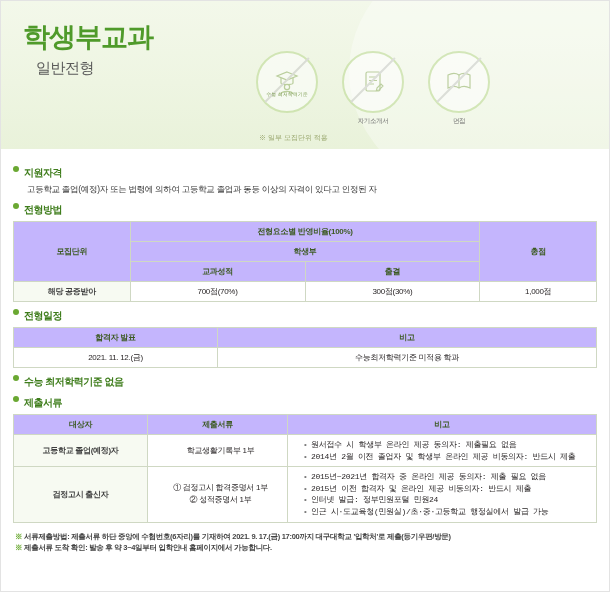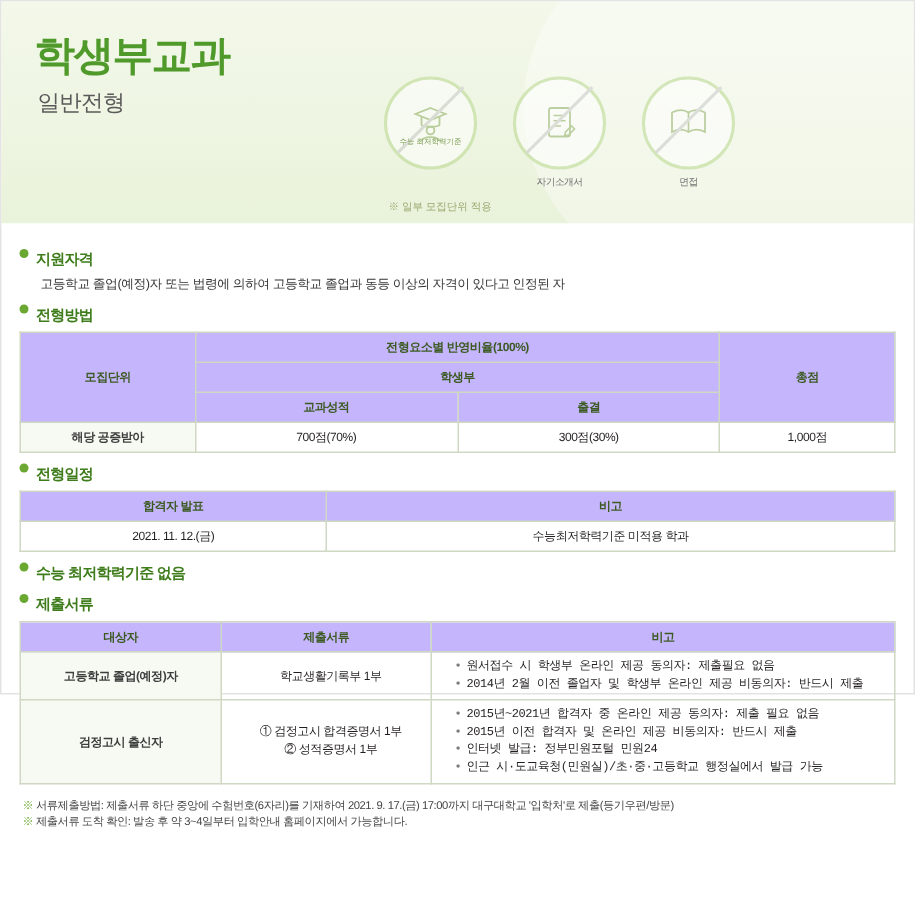--- a/index.html
+++ b/index.html
@@ -4,40 +4,40 @@
 <style>
   html,body{margin:0;padding:0;}
   body{
     width:610px;height:612px;
     background:#ffffff;
     font-family:"Liberation Sans", sans-serif;
     font-size:8px;
     color:#231f20;
     overflow:hidden;
   }
-  .page{position:relative;width:610px;height:463px;box-sizing:border-box;border:1px solid #e3e3e3;}
+  .page{position:relative;width:610px;height:592px;box-sizing:border-box;border:1px solid #e3e3e3;}
 
   
   .header{
     position:relative;
     height:148px;
     background:linear-gradient(180deg,#f3f8ea 0%, #eef5e2 55%, #e9f2da 100%);
     border-bottom:2px solid #ffffff;
     overflow:hidden;
   }
   .header:after{
     content:"";position:absolute;right:-40px;top:-60px;width:300px;height:260px;
     background:rgba(255,255,255,.35);border-radius:50%;
   }
   .title-main{
     position:absolute;left:22px;top:18px;
     font-size:27px;font-weight:bold;color:#4f9a2a;letter-spacing:-1px;
   }
   .title-sub{
-    position:absolute;left:24px;top:58px;
+    position:absolute;left:35px;top:58px;
     font-size:15px;color:#5a5a5a;letter-spacing:-.5px;
   }
   .badges{position:absolute;left:255px;top:50px;display:flex;gap:24px;z-index:3;}
   .badge{width:62px;text-align:center;position:relative;}
   .badge .circ{
     width:58px;height:58px;border-radius:50%;
     background:#ffffff;border:2px solid #b9d88e;
     display:flex;align-items:center;justify-content:center;
     margin:0 auto;
   }
@@ -73,21 +73,21 @@
   th,td{border:1px solid #cfd8c3;padding:4px 3px;text-align:center;letter-spacing:-.3px;}
   thead th{background:#c4b5fd;color:#3c5a22;font-weight:bold;}
   .lbl-cell{background:#f7faf2;font-weight:bold;color:#3e3e3e;}
 
   ul.bul{margin:0;padding-left:11px;list-style:none;}
   ul.bul li{position:relative;padding-left:0;line-height:1.45;text-align:left;letter-spacing:-.3px;}
   ul.bul li:before{content:"•";position:absolute;left:-8px;color:#7b7b7b;}
   .cell-list{text-align:left;padding:4px 4px 4px 12px;font-family:Liberation Mono, monospace;}
   .numline{text-align:center;line-height:1.5;padding-left:6px;}
 
-  .footnotes{margin:8px 0 0 2px;font-size:7.5px;color:#444;line-height:1.55;letter-spacing:-.3px;}
+  .footnotes{margin:8px 0 0 2px;font-size:7.5px;color:#444;line-height:1.55;letter-spacing:-.3px;font-weight:bold;}
   .footnotes div:before{content:"※ ";color:#6aa832;}
 </style>
 </head>
 <body>
 
 <div class="page">
 
   <div class="header">
     <div class="title-main">학생부교과</div>
     <div class="title-sub">일반전형</div>

